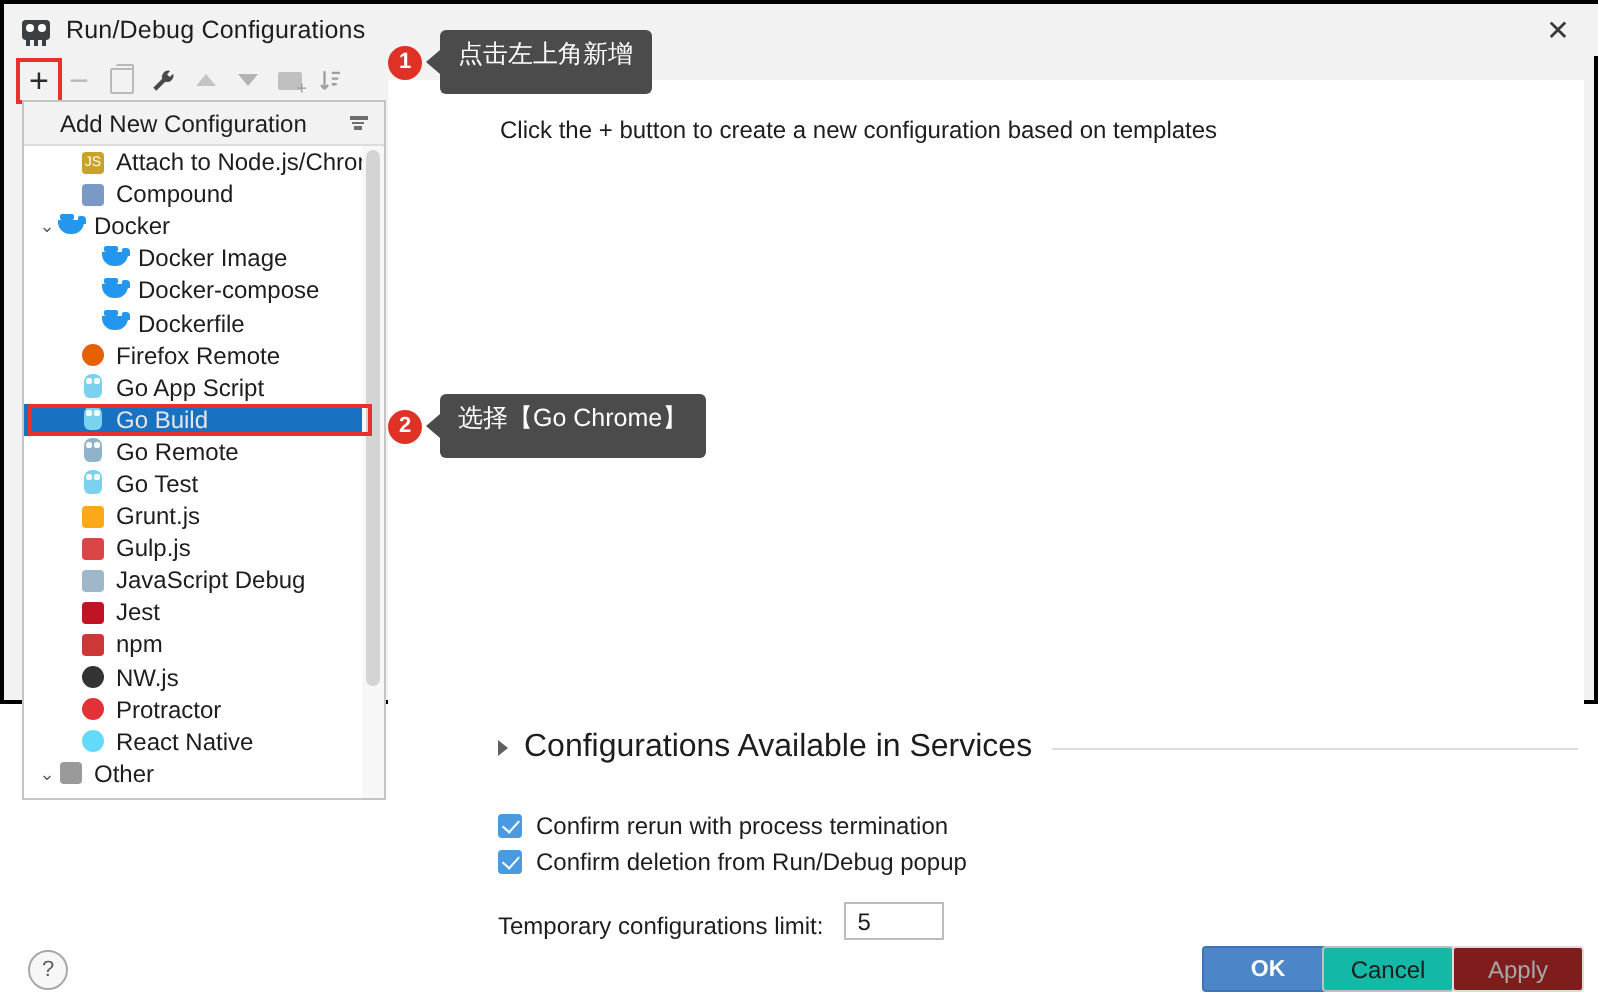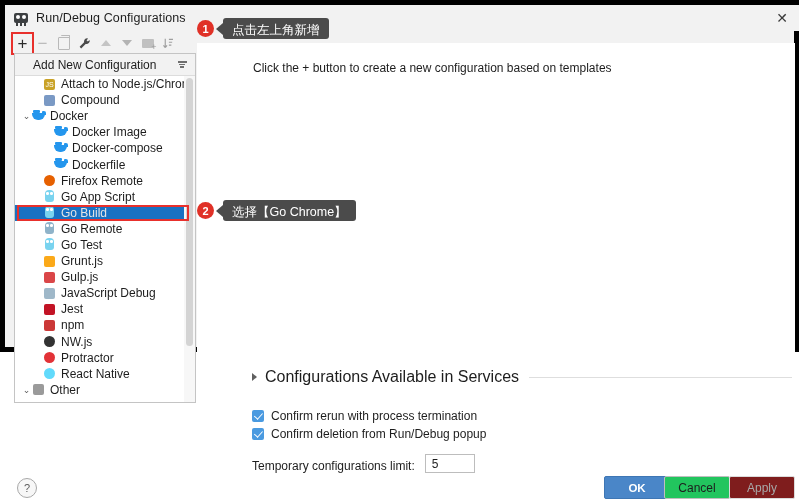--- a/index.html
+++ b/index.html
@@ -6,21 +6,21 @@
     margin: 0; padding: 0;
     width: 799px; height: 500px;
     overflow: hidden;
     background: #ffffff;
     font-family: "Liberation Sans", sans-serif;
   }
   #root {
     position: relative;
     width: 799px; height: 352px;
     background: #f2f2f2;
-    border: 5px solid #000000;
+    border: 2px solid #000000;
     box-sizing: border-box;
   }
 
   
   .titlebar {
     position: absolute; left: 0; top: 0;
     width: 799px; height: 26px;
     background: #f2f2f2;
     display: flex; align-items: center;
   }
@@ -276,21 +276,21 @@
     width: 18px; height: 18px; border-radius: 50%;
     border: 1px solid #a8a8a8;
     display: flex; align-items: center; justify-content: center;
     font-size: 11px; color: #5c5c5c;
     background: #f7f7f7;
   }
   .btn {
     position: absolute; top: 471px;
     height: 23px; min-width: 66px;
     border: 1px solid #bfbfbf;
-    background: #22c55e;
+    background: #14b8a6;
     border-radius: 2px;
     display: flex; align-items: center; justify-content: center;
     font-size: 12px; color: #1d1d1d;
     box-sizing: border-box;
   }
   .btn.ok {
     left: 599px; width: 54px;
     background: #4a86c8; border-color: #3e76b4;
     color: #ffffff; font-weight: bold; font-size: 11.5px;
   }
@@ -321,21 +321,21 @@
   }
   .callout .arrow {
     width: 0; height: 0;
     border-top: 6px solid transparent; border-bottom: 6px solid transparent;
     border-right: 7px solid #4b4b4b;
     margin-left: 2px;
   }
   .callout .bubble {
     background: #4b4b4b; color: #ffffff;
     font-size: 12.5px;
-    padding: 4px 9px 0 9px;
+    padding: 4px 9px 11px 9px;
     border-radius: 3px;
     white-space: nowrap;
   }
   .callout.c1 { left: 192px; top: 13px; }
   .callout.c2 { left: 192px; top: 195px; }
 </style>
 </head>
 <body>
 
 <div id="root">

